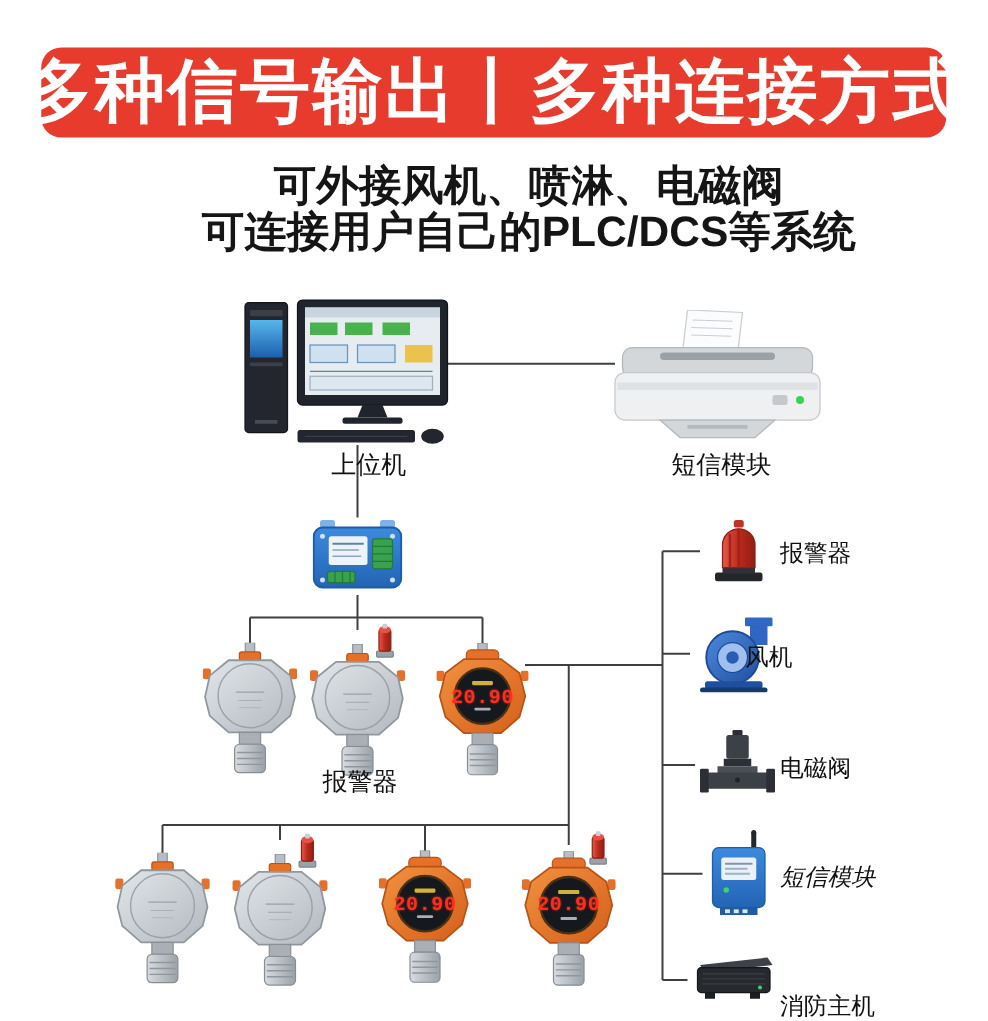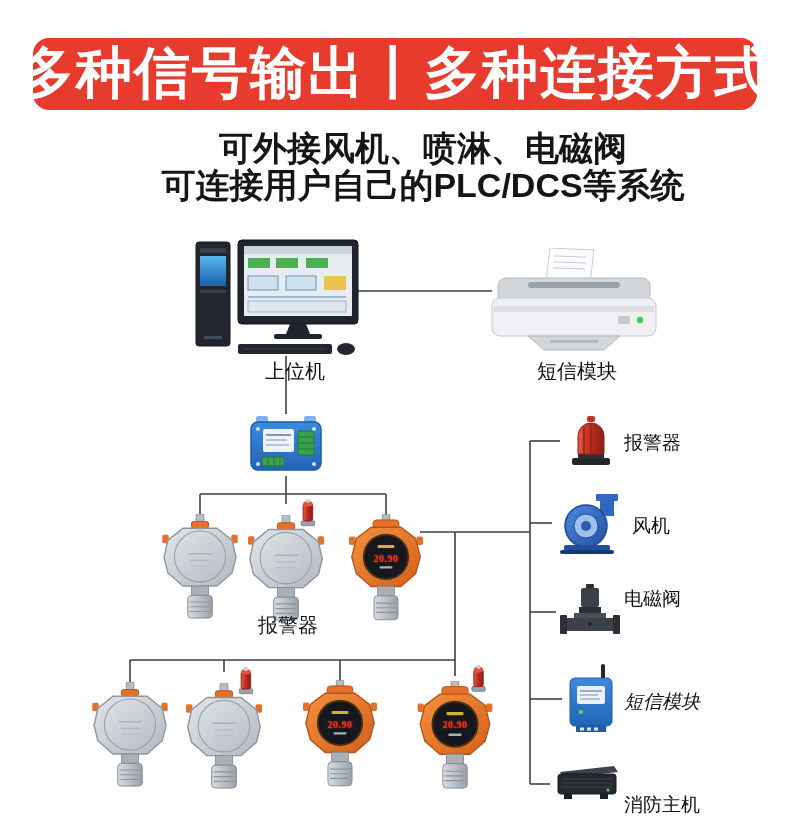--- a/index.html
+++ b/index.html
@@ -6,21 +6,21 @@
   #page{position:relative;width:790px;height:817px;background:#ffffff;overflow:hidden;
         font-family:"Liberation Sans","DejaVu Sans",sans-serif;color:#111;}
   .abs{position:absolute;}
   #banner{left:33px;top:38px;width:724px;height:72px;background:#e73b2d;border-radius:16px;
           display:flex;align-items:center;justify-content:center;}
   #banner span{color:#fff;font-size:56px;font-weight:bold;letter-spacing:2px;white-space:nowrap;}
   .intro-line{left:0;width:790px;text-align:center;font-size:34px;font-weight:600;color:#151515;padding-left:28px;}
   .dev-label{text-align:center;font-size:20px;color:#111;font-weight:500;}
   .rp-label{font-size:19px;color:#111;font-weight:500;white-space:nowrap;}
   .lcd{position:absolute;left:50%;transform:translate(-50%,-50%);color:#ff2d1e;
-       font-family:Liberation Serif, serif;font-size:10px;font-weight:bold;
+       font-family:Liberation Mono, monospace;font-size:16px;font-weight:bold;
        letter-spacing:0.5px;text-shadow:0 0 2px rgba(255,60,30,.7);pointer-events:none;}
   svg{display:block;}
   #lines{left:0;top:0;z-index:0;}
   .node{z-index:2;}
 </style>
 </head>
 <body>
 
 <div id="page">
 
@@ -260,35 +260,35 @@
     <svg viewBox="0 0 66 62" width="66" height="62">
       <rect x="40" y="2" width="22" height="7" rx="1" fill="#3069c4"></rect>
       <rect x="44" y="8" width="14" height="16" fill="#2e66c2"></rect>
       <circle cx="30" cy="34" r="21" fill="url(#gBlue)" stroke="#1d4a9b" stroke-width="1.5"></circle>
       <circle cx="30" cy="34" r="12" fill="#9fc0ee" stroke="#1d4a9b"></circle>
       <circle cx="30" cy="34" r="5" fill="#2a5cb0"></circle>
       <rect x="8" y="53" width="46" height="6" rx="2" fill="#1f4f9e"></rect>
       <rect x="4" y="58" width="54" height="4" rx="2" fill="#16396f"></rect>
     </svg>
   </div>
-  <div class="abs rp-label node" style="left:632px;top:513px;">风机</div>
+  <div class="abs rp-label node" style="left:596px;top:513px;">风机</div>
 
   <div class="abs node" style="left:560px;top:584px;width:60px;height:56px;">
     <svg viewBox="0 0 60 56" width="60" height="56">
       <rect x="26" y="0" width="8" height="5" rx="1" fill="#2c3036"></rect>
       <rect x="21" y="4" width="18" height="19" rx="2" fill="#3c4148"></rect>
       <rect x="19" y="23" width="22" height="6" fill="#2c3036"></rect>
       <rect x="14" y="29" width="32" height="7" fill="#4a5058"></rect>
       <rect x="4" y="34" width="52" height="13" rx="2" fill="#3c4148"></rect>
       <rect x="0" y="31" width="7" height="19" rx="1" fill="#2c3036"></rect>
       <rect x="53" y="31" width="7" height="19" rx="1" fill="#2c3036"></rect>
       <circle cx="30" cy="40" r="2" fill="#20242a"></circle>
     </svg>
   </div>
-  <div class="abs rp-label node" style="left:624px;top:586px;">电磁阀</div>
+  <div class="abs rp-label node" style="left:624px;top:602px;">电磁阀</div>
 
   <div class="abs node" style="left:568px;top:664px;width:46px;height:70px;">
     <svg viewBox="0 0 46 70" width="46" height="70">
       <rect x="33" y="1" width="4" height="16" rx="1.5" fill="#23262b"></rect>
       <circle cx="35" cy="2" r="2" fill="#23262b"></circle>
       <rect x="2" y="14" width="42" height="48" rx="5" fill="url(#gBlue2)" stroke="#1d5ca6"></rect>
       <rect x="9" y="22" width="28" height="18" rx="2" fill="#eaf1f9"></rect>
       <line x1="12" y1="27" x2="34" y2="27" stroke="#7f97ad" stroke-width="1.5"></line>
       <line x1="12" y1="31" x2="30" y2="31" stroke="#9fb2c4" stroke-width="1.5"></line>
       <line x1="12" y1="35" x2="32" y2="35" stroke="#9fb2c4" stroke-width="1.5"></line>

